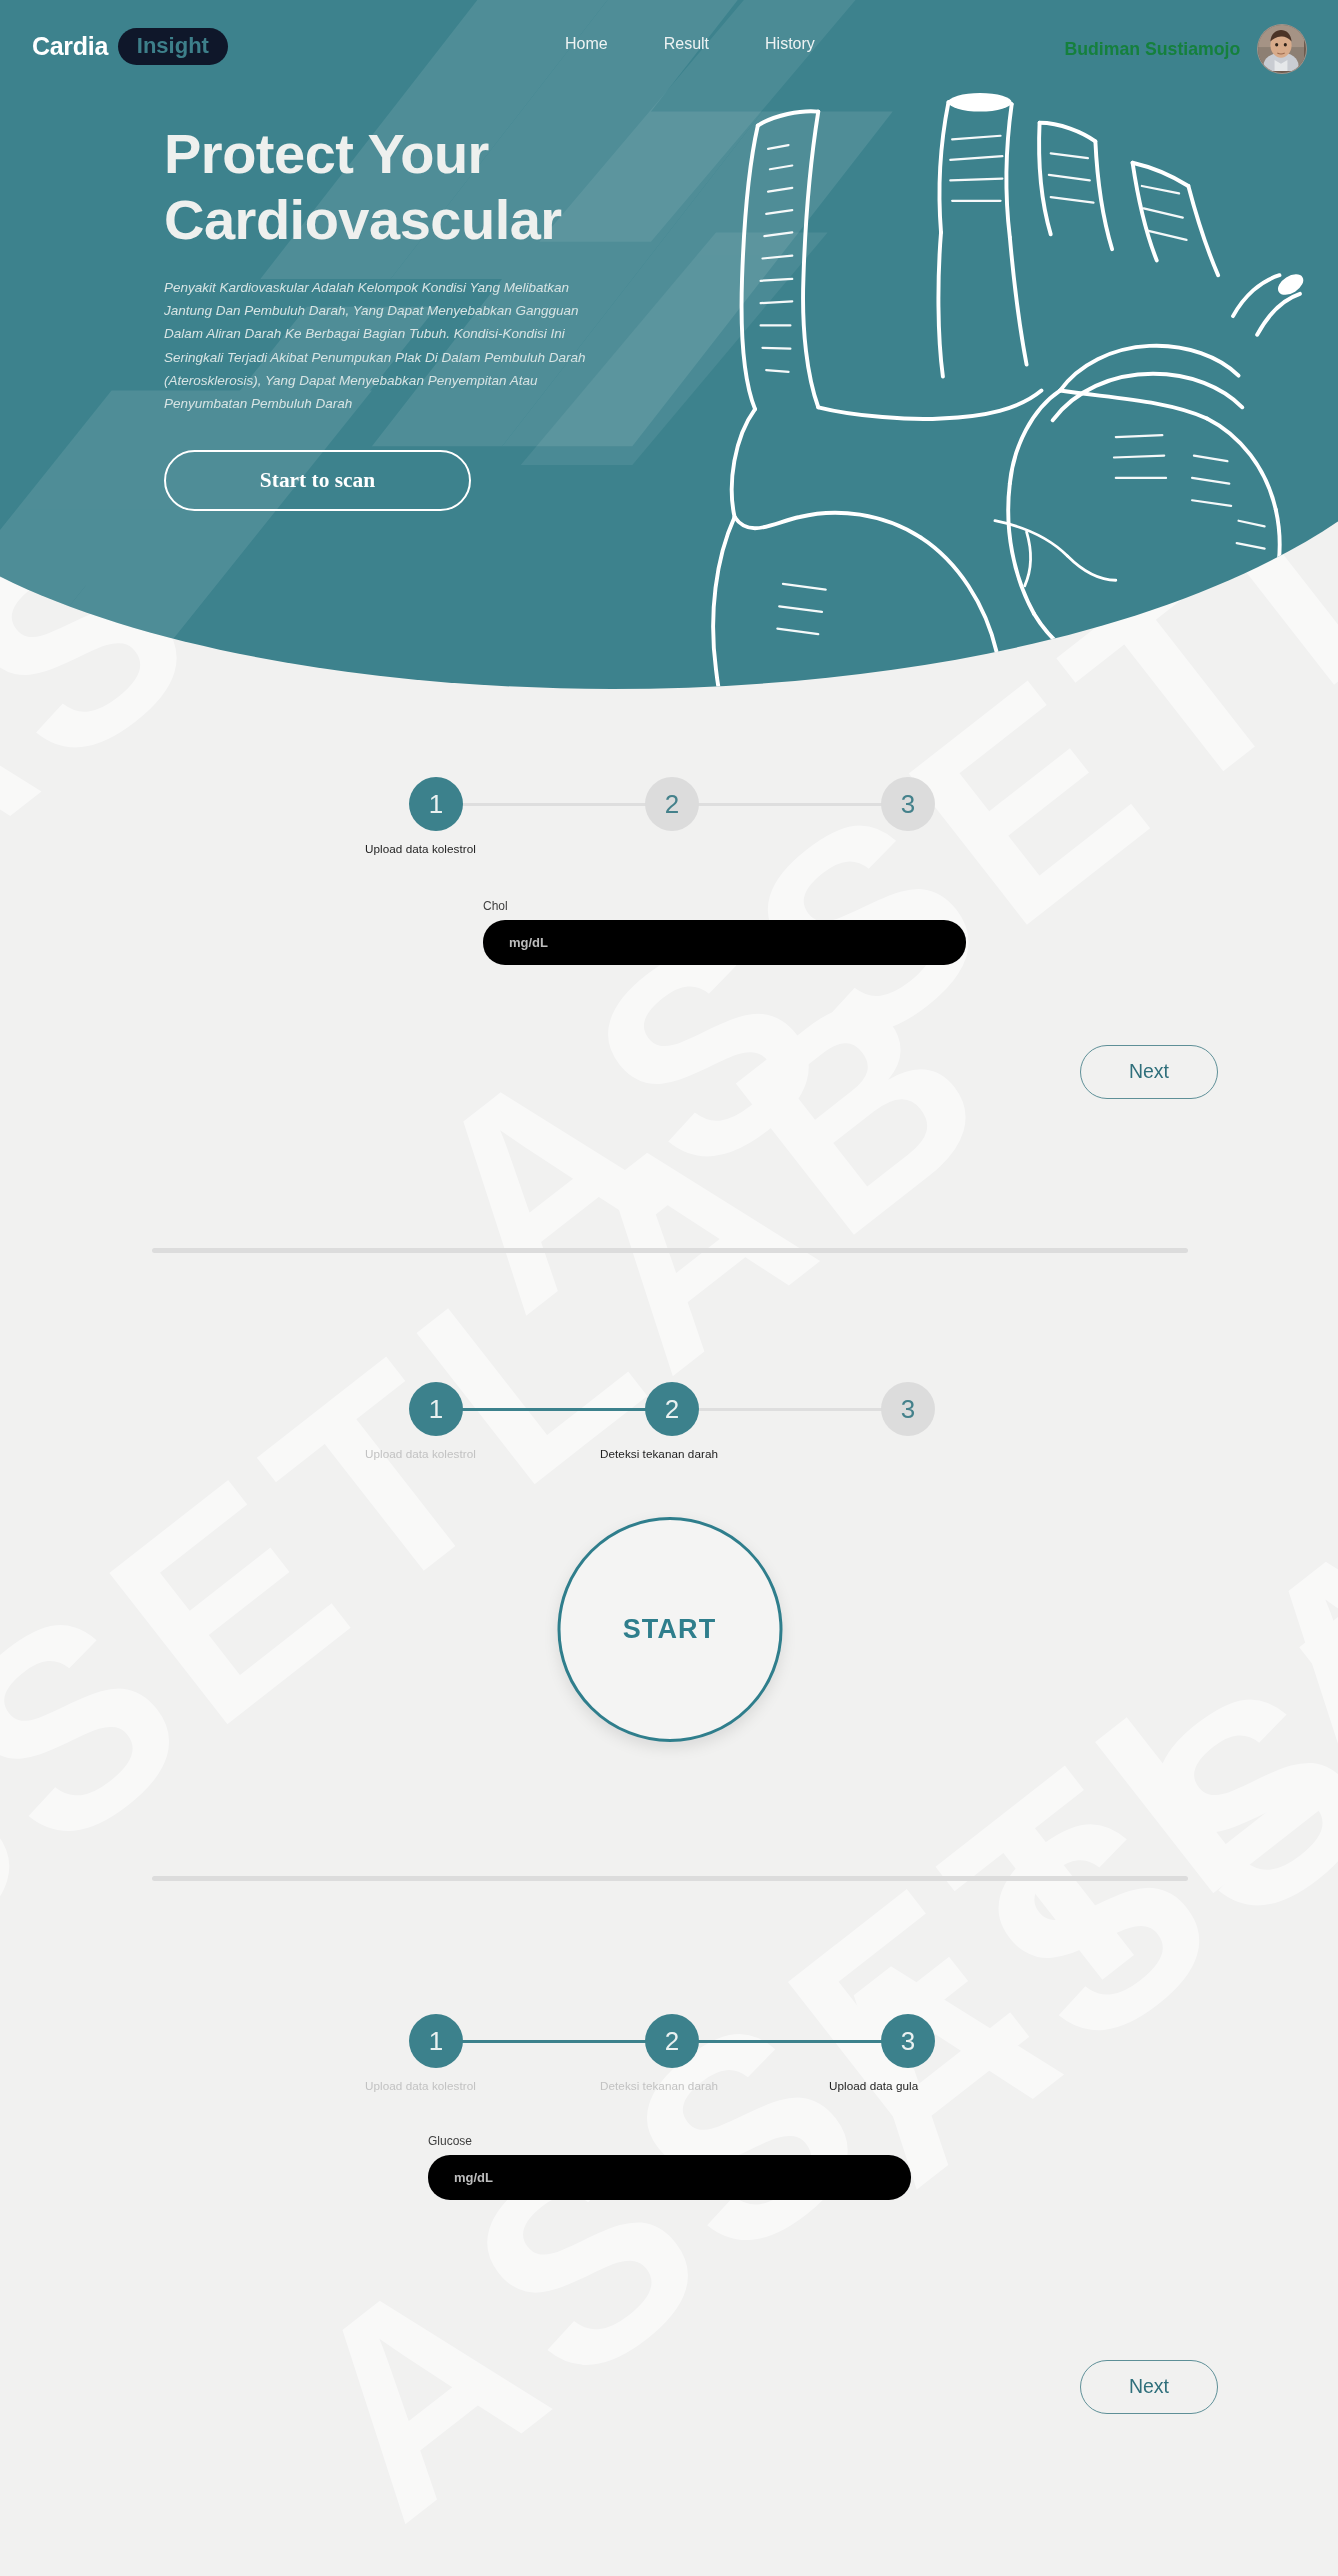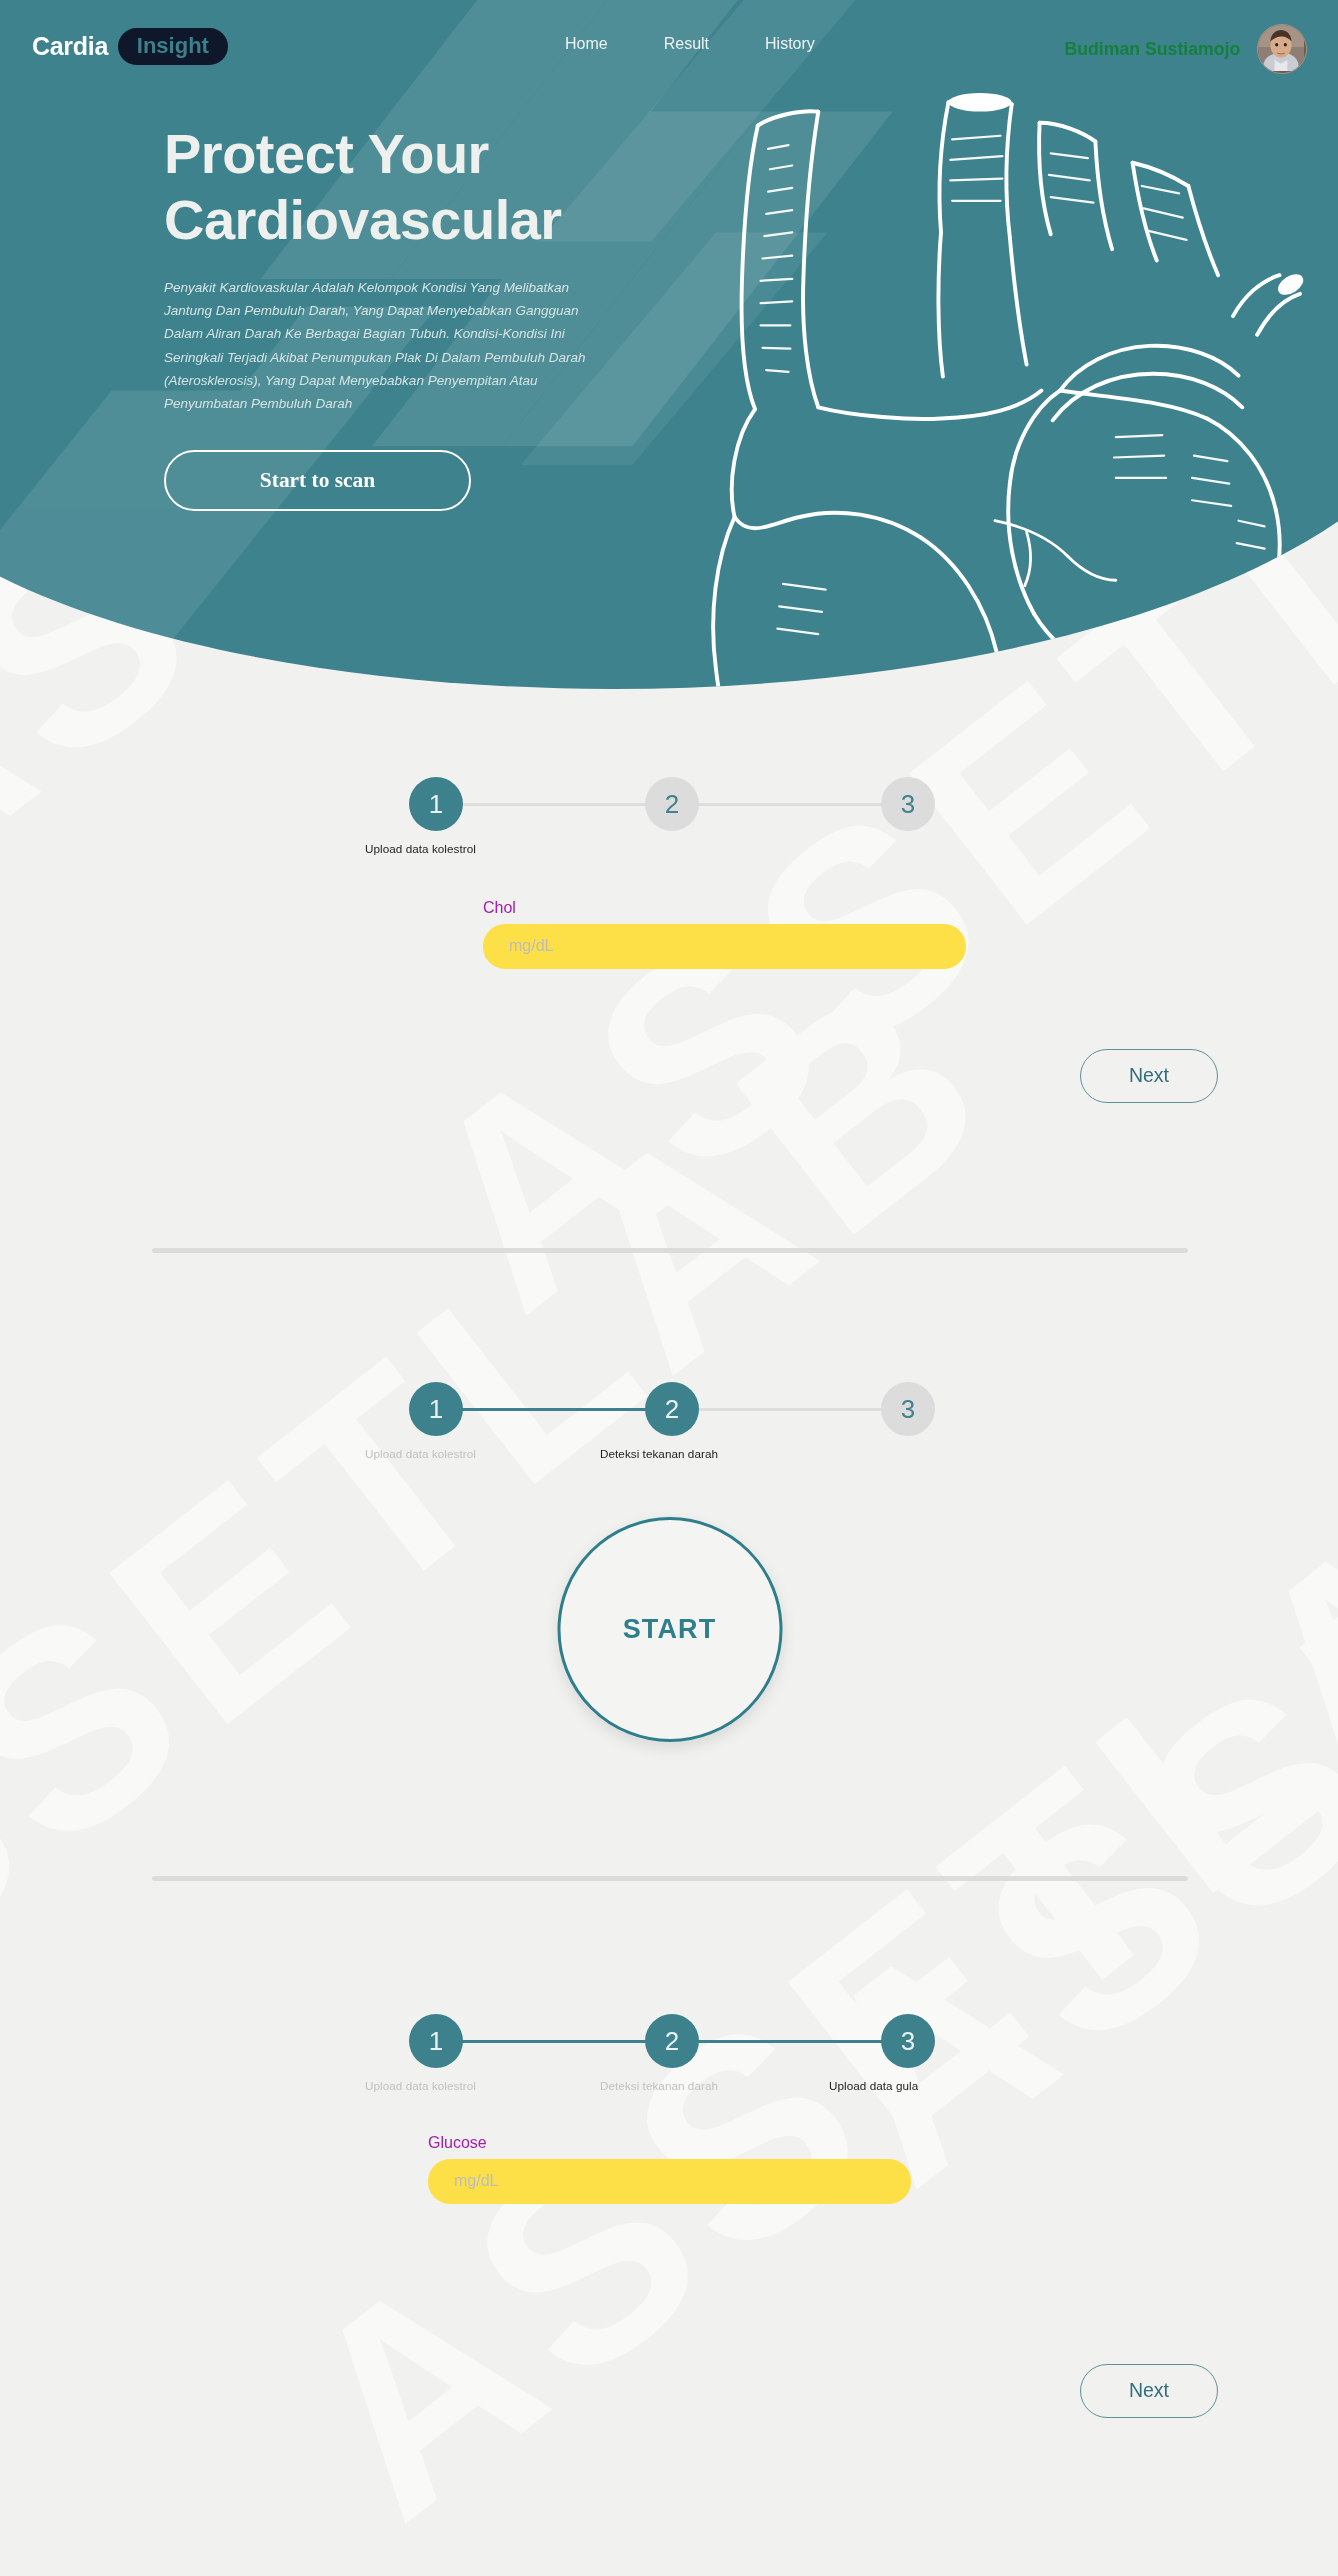--- a/index.html
+++ b/index.html
@@ -214,37 +214,38 @@
   }
   .node-label.on  { color: #1e1e1e; }
   .node-label.off { color: #c2c2c2; }
   .nl1 { left: -44px; }
   .nl2 { left: 191px; }
   .nl3 { left: 420px; }
 
   
   .field-wrap { position: relative; margin: 0 auto; }
   .field-label {
-    color: #a21caf;
-    font-size: 16px;
+    color: #404040;
+    font-size: 12px;
     margin-bottom: 6.5px;
     display: block;
   }
   .field-input {
     display: block;
     width: 100%;
     height: 45px;
     border: none;
     border-radius: 22px;
-    background: #fde047;
+    background: #000000;
     padding: 0 26px;
-    font-size: 16px;
+    font-size: 13px;
     color: #6d6d6d;
     font-family: "Liberation Sans", sans-serif;
     outline: none;
+    font-weight: bold;
   }
   .field-input::placeholder { color: #bdbdbd; }
 
   
   .btn-next {
     display: inline-flex;
     align-items: center;
     justify-content: center;
     width: 138px;
     height: 54px;

